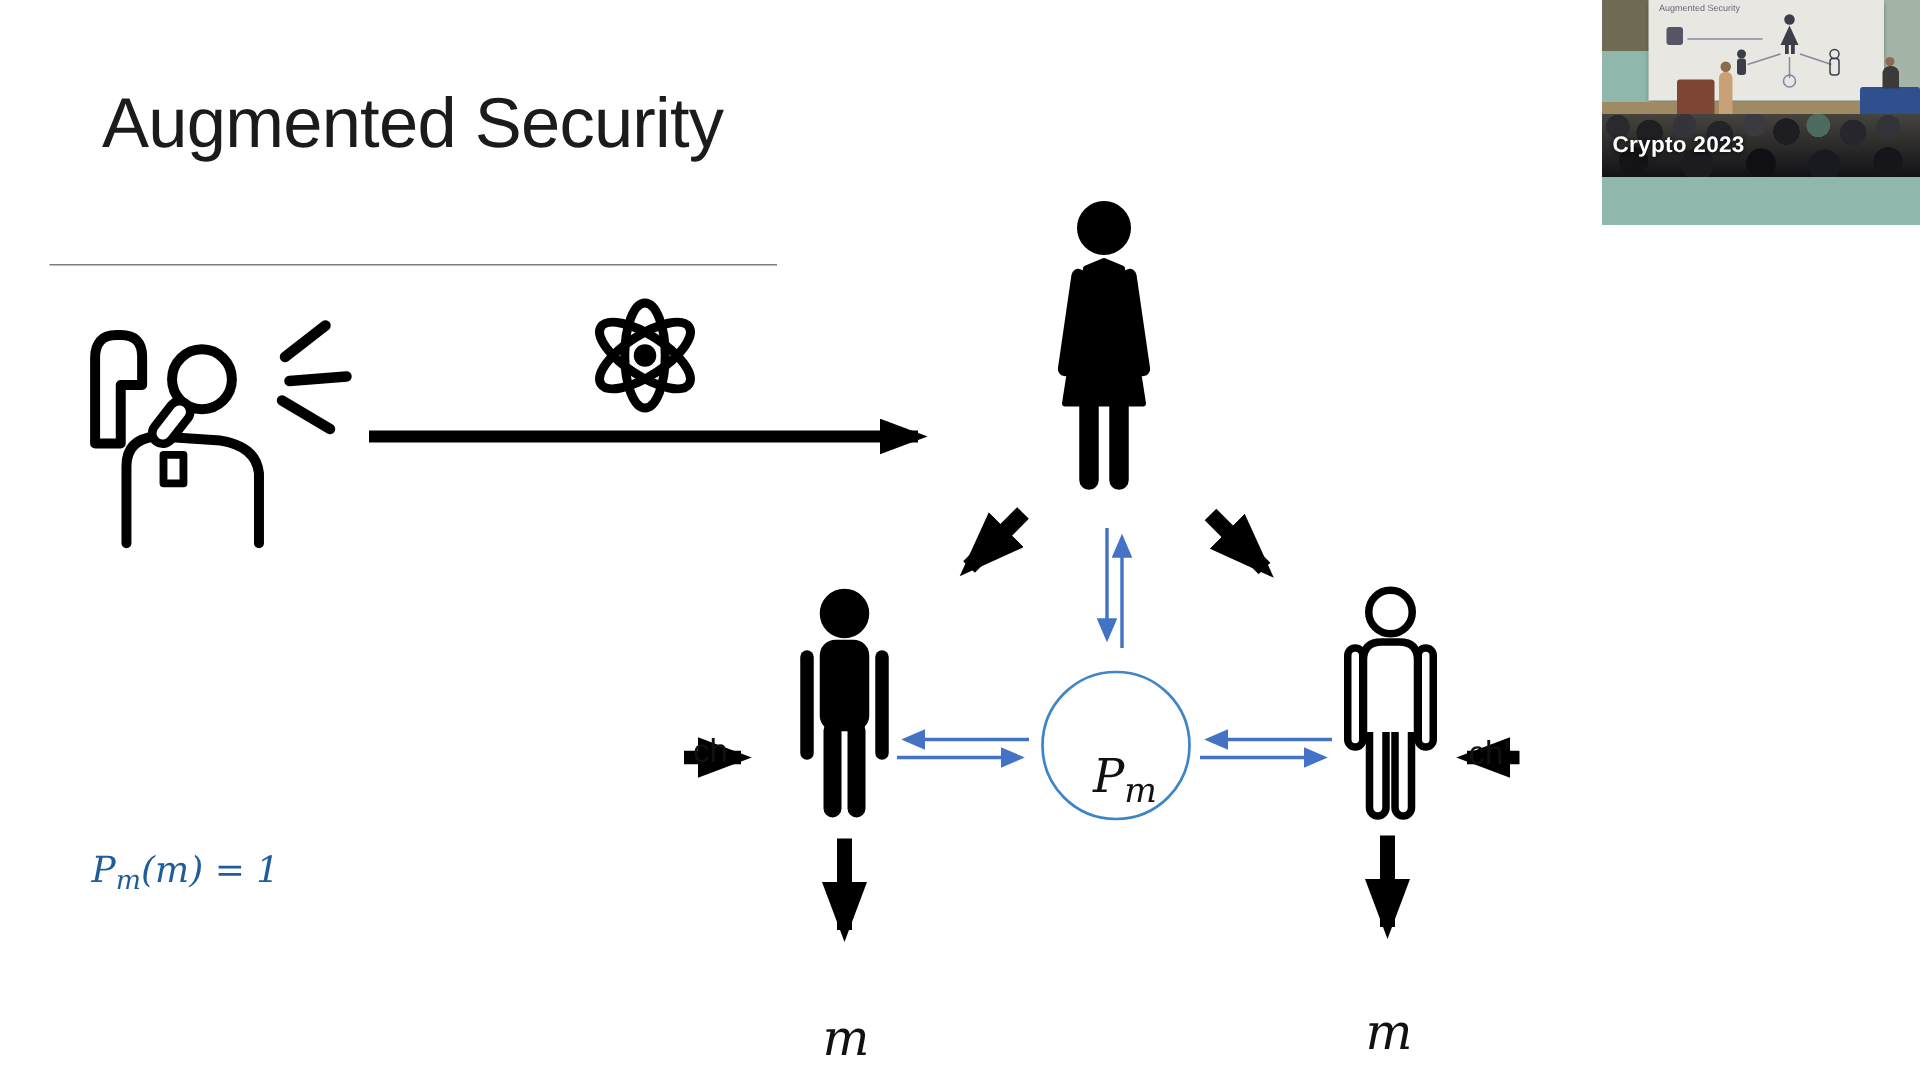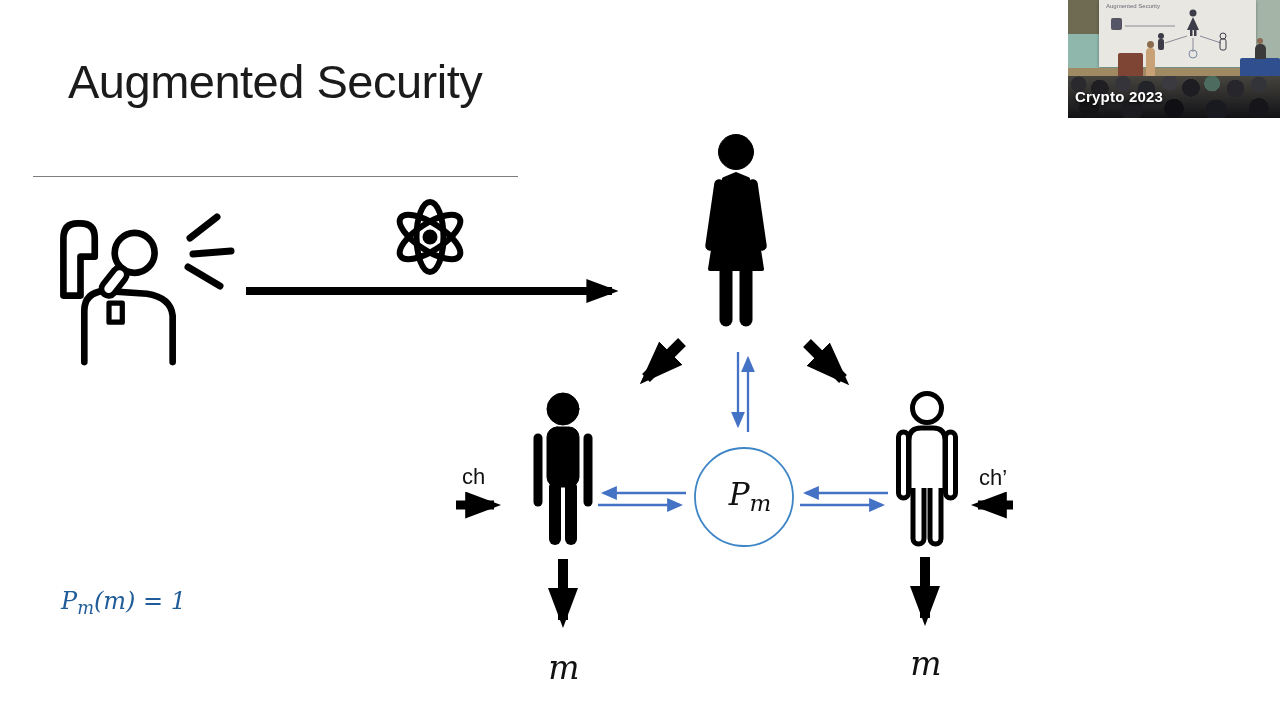--- a/index.html
+++ b/index.html
@@ -2,32 +2,32 @@
 <html><head>
 <meta charset="utf-8">
 <style>
   html,body{margin:0;padding:0;background:#fff;}
   .slide{position:relative;width:1280px;height:720px;background:#ffffff;overflow:hidden;
          font-family:"Liberation Sans",sans-serif;}
   .title{position:absolute;left:68px;top:54px;font-size:47px;font-weight:400;color:#1b1b1b;
          letter-spacing:-0.5px;}
   .title-rule{position:absolute;left:33px;top:176px;width:485px;height:0;border-top:1px solid #7d7d7d;}
   .diagram-svg{position:absolute;left:0;top:0;}
-  .lbl{position:absolute;color:#111;}
+  .lbl{position:absolute;color:#111;margin-top:24px;}
   .ch-label{left:462px;top:464px;font-size:22px;}
   .chp-label{left:979px;top:465px;font-size:22px;}
   .math{font-family:"DejaVu Serif","Liberation Serif",serif;font-style:italic;}
   .pm-label{left:694px;top:476px;width:112px;text-align:center;font-size:31px;color:#111;}
   .msub{font-size:0.74em;vertical-align:-0.28em;font-style:italic;}
   .m-left{left:538px;top:648px;width:52px;text-align:center;font-size:33px;}
   .m-right{left:900px;top:644px;width:52px;text-align:center;font-size:33px;}
-  .formulas{position:absolute;left:61px;top:586px;font-size:24px;line-height:31px;color:#1F5C99;text-align:center;}
+  .formulas{position:absolute;left:61px;top:565px;font-size:24px;line-height:31px;color:#1F5C99;text-align:center;}
   .formulas .math{color:#1F5C99;}
   
-  .thumb{position:absolute;left:1068px;top:0;width:212px;height:118px;background:#8fb7ab;overflow:hidden;}
+  .thumb{position:absolute;left:1068px;top:0;width:212px;height:150px;background:#8fb7ab;overflow:hidden;}
   .thumb-wall-olive{position:absolute;left:0;top:0;width:46px;height:34px;background:#6f6b52;}
   .thumb-wall-right{position:absolute;right:0;top:0;width:26px;height:70px;background:#a4b5a8;}
   .screen{position:absolute;left:31px;top:0;width:157px;height:67px;background:#e9e7e1;
           box-shadow:0 1px 3px rgba(0,0,0,.35);}
   .mini-title{position:absolute;left:7px;top:3px;font-size:6px;color:#6a6a78;transform-origin:0 0;}
   .podium{position:absolute;left:50px;top:53px;width:25px;height:42px;background:#7e4434;border-radius:2px 2px 0 0;}
   .spk-body{position:absolute;left:78px;top:48px;width:9px;height:30px;background:#c9a176;border-radius:4px 4px 0 0;}
   .spk-head{position:absolute;left:79px;top:41px;width:7px;height:7px;border-radius:50%;background:#8a6b4e;}
   .floor{position:absolute;left:0;top:68px;width:212px;height:14px;background:#a08a64;}
   .table{position:absolute;right:0;top:58px;width:40px;height:23px;background:#2f4f8f;border-radius:2px;}

